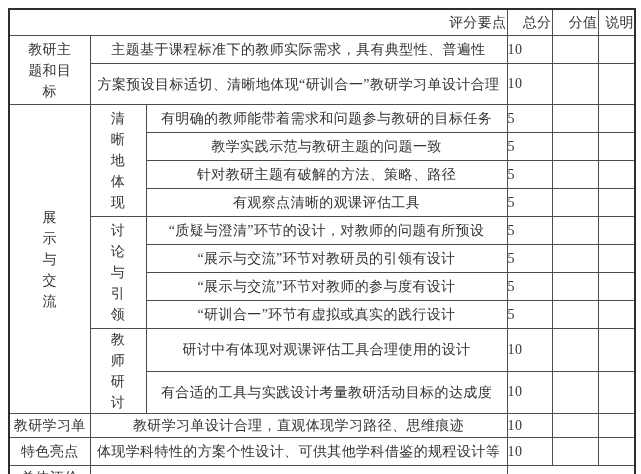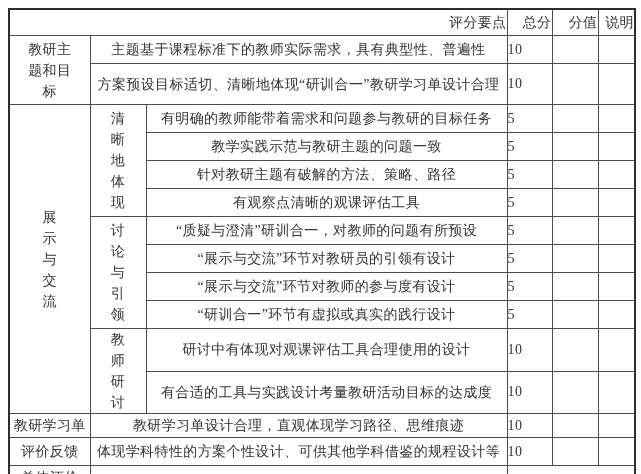--- a/index.html
+++ b/index.html
@@ -113,21 +113,21 @@
     <td class="desc">有观察点清晰的观课评估工具</td>
     <td class="c score">5</td>
     <td class="c"></td>
     <td class="c"></td>
   </tr>
 
   <tr class="h-item">
     <td rowspan="4" class="c lbl">
       <span class="w2">讨论与引领</span>
     </td>
-    <td class="desc">“质疑与澄清”研训合一，对教师的问题有所预设</td>
+    <td class="desc">“质疑与澄清”环节的设计，对教师的问题有所预设</td>
     <td class="c score">5</td>
     <td class="c"></td>
     <td class="c"></td>
   </tr>
   <tr class="h-item">
     <td class="desc">“展示与交流”环节对教研员的引领有设计</td>
     <td class="c score">5</td>
     <td class="c"></td>
     <td class="c"></td>
   </tr>
@@ -162,21 +162,21 @@
 
   <tr class="h-ws">
     <td class="c lbl">教研学习单</td>
     <td colspan="2" class="desc">教研学习单设计合理，直观体现学习路径、思维痕迹</td>
     <td class="c score">10</td>
     <td class="c"></td>
     <td class="c"></td>
   </tr>
 
   <tr class="h-hl">
-    <td class="c lbl">评价反馈</td>
+    <td class="c lbl">特色亮点</td>
     <td colspan="2" class="desc">体现学科特性的方案个性设计、可供其他学科借鉴的规程设计等</td>
     <td class="c score">10</td>
     <td class="c"></td>
     <td class="c"></td>
   </tr>
 
   <tr class="h-ov">
     <td class="c lbl">总体评价</td>
     <td colspan="2" class="desc"></td>
     <td colspan="3" class="c"></td>

